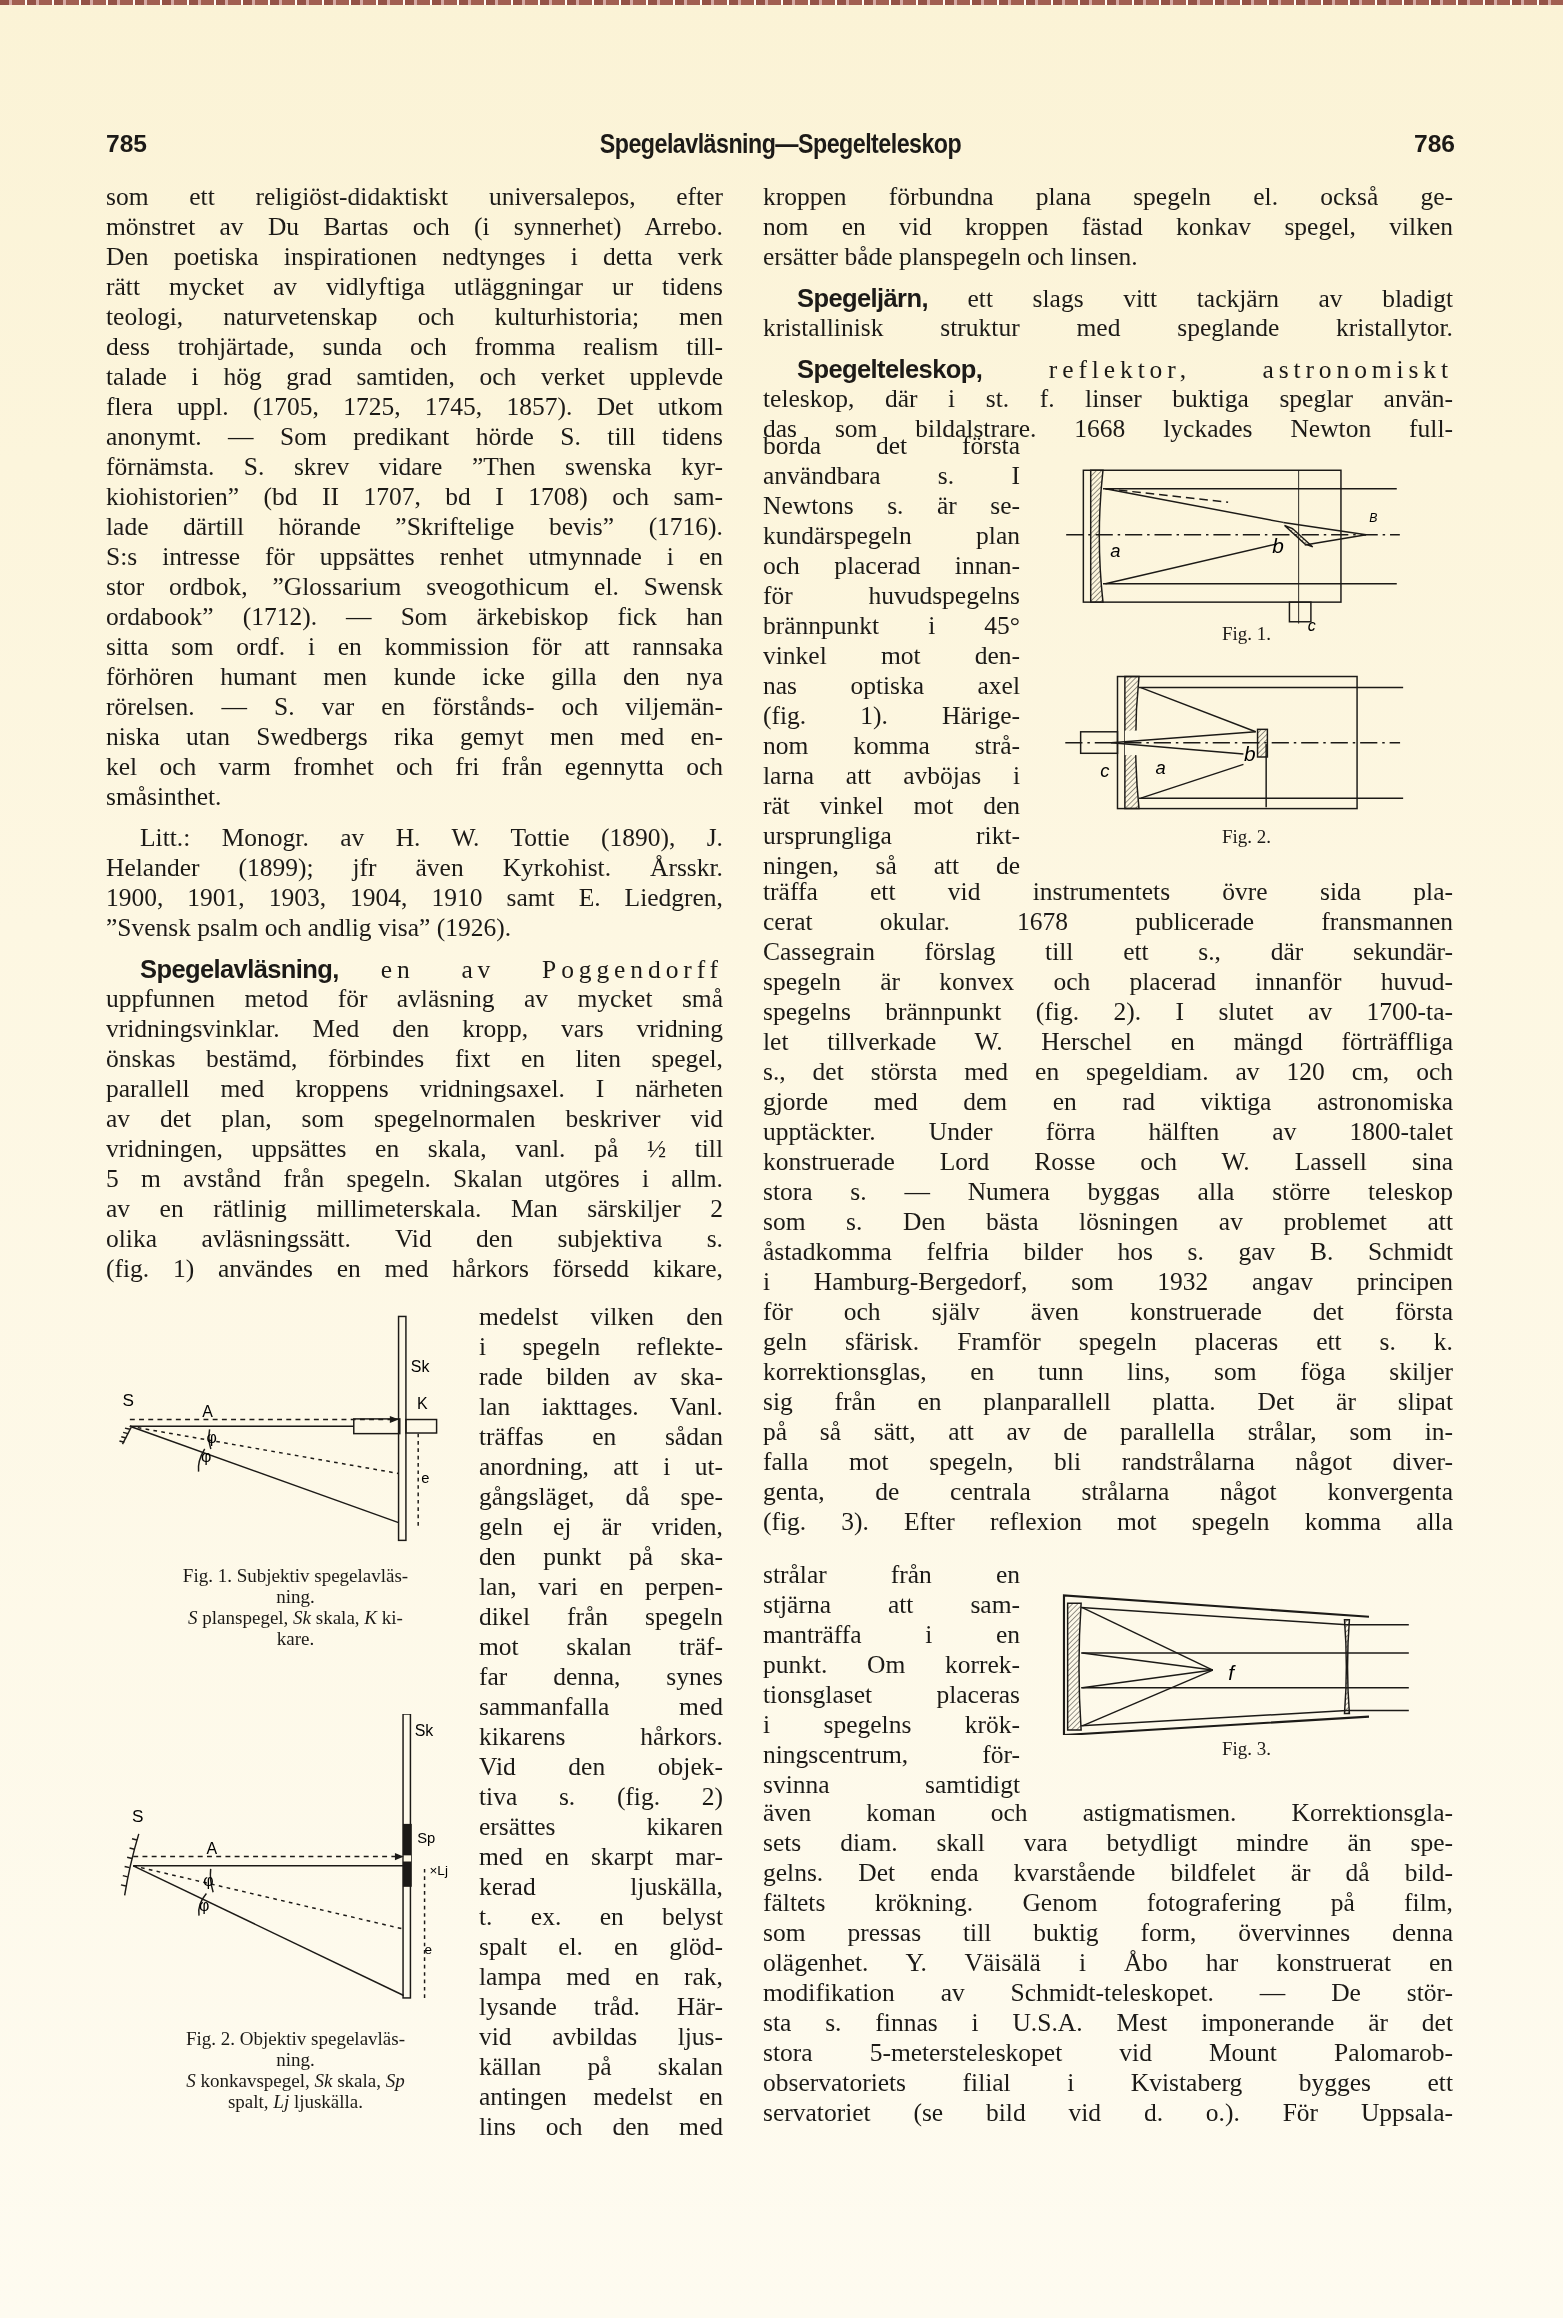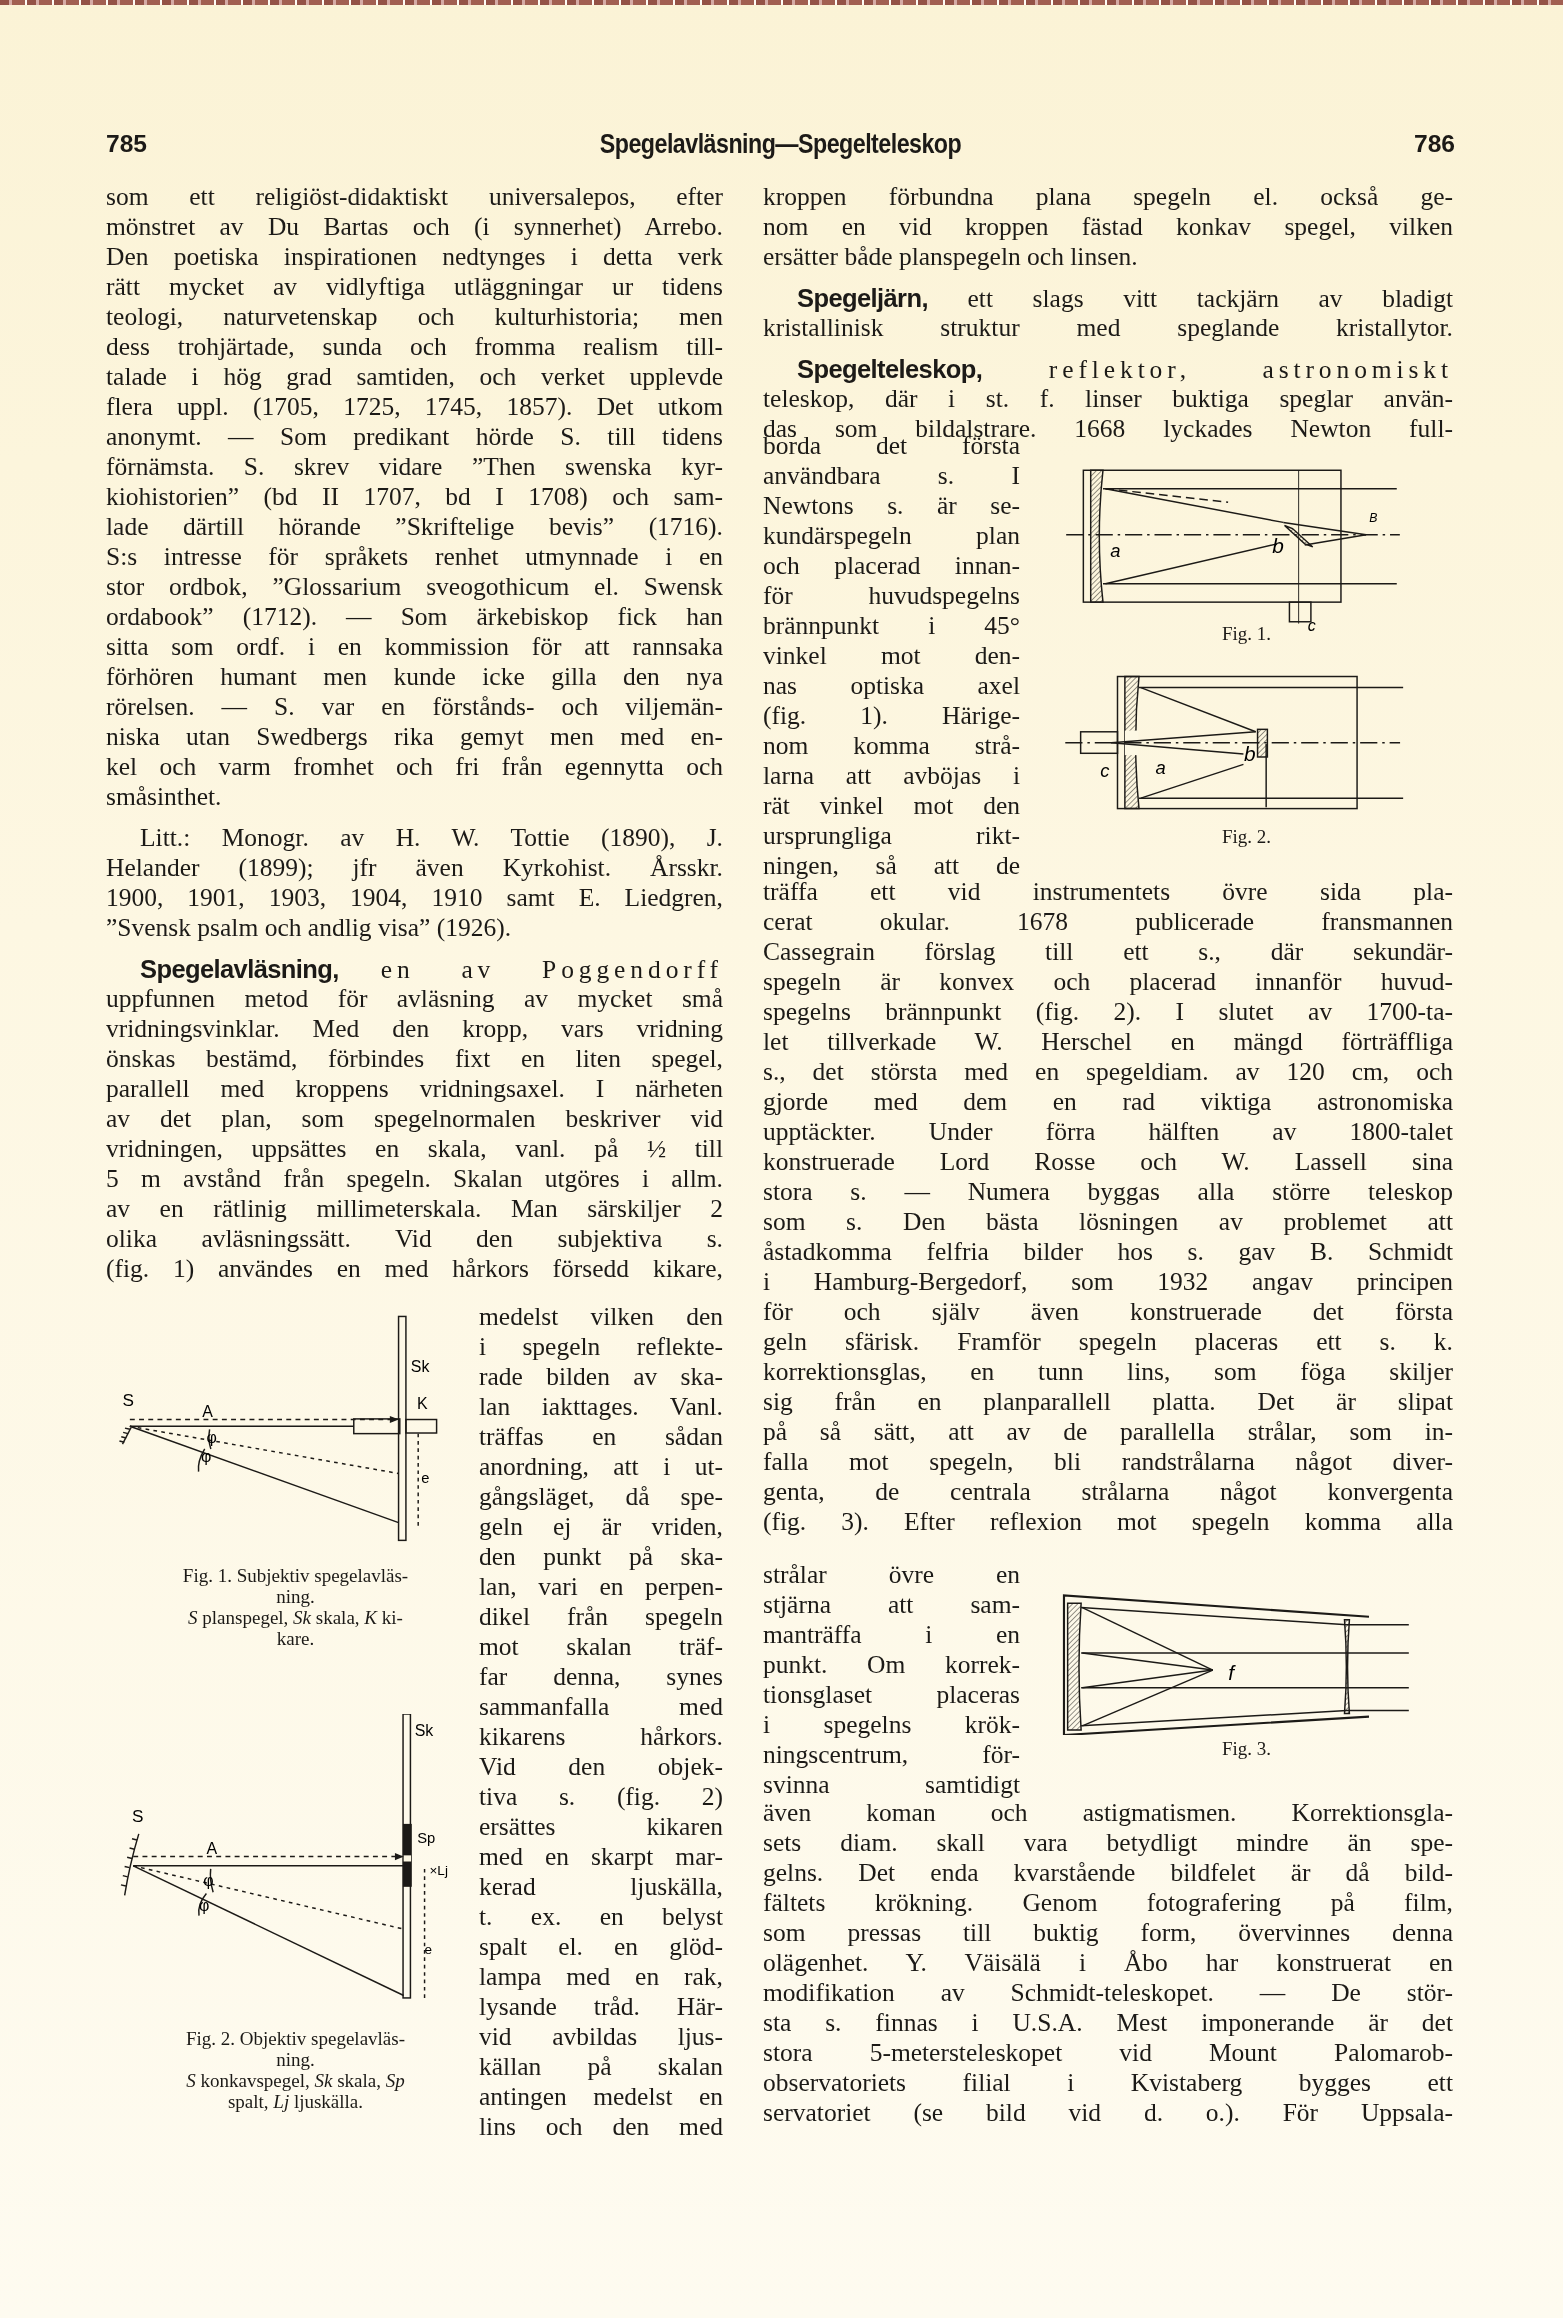--- a/index.html
+++ b/index.html
@@ -49,21 +49,21 @@
       <span class="line">Den poetiska inspirationen nedtynges i detta verk</span>
       <span class="line">rätt mycket av vidlyftiga utläggningar ur tidens</span>
       <span class="line">teologi, naturvetenskap och kulturhistoria; men</span>
       <span class="line">dess trohjärtade, sunda och fromma realism till-</span>
       <span class="line">talade i hög grad samtiden, och verket upplevde</span>
       <span class="line">flera uppl. (1705, 1725, 1745, 1857). Det utkom</span>
       <span class="line">anonymt. — Som predikant hörde S. till tidens</span>
       <span class="line">förnämsta. S. skrev vidare ”Then swenska kyr-</span>
       <span class="line">kiohistorien” (bd II 1707, bd I 1708) och sam-</span>
       <span class="line">lade därtill hörande ”Skriftelige bevis” (1716).</span>
-      <span class="line">S:s intresse för språkets renhet utmynnade i en</span>
+      <span class="line">S:s intresse för uppsättes renhet utmynnade i en</span>
       <span class="line">stor ordbok, ”Glossarium sveogothicum el. Swensk</span>
       <span class="line">ordabook” (1712). — Som ärkebiskop fick han</span>
       <span class="line">sitta som ordf. i en kommission för att rannsaka</span>
       <span class="line">förhören humant men kunde icke gilla den nya</span>
       <span class="line">rörelsen. — S. var en förstånds- och viljemän-</span>
       <span class="line">niska utan Swedbergs rika gemyt men med en-</span>
       <span class="line">kel och varm fromhet och fri från egennytta och</span>
       <span class="line last">småsinthet.</span>
     </div>
   <div class="gap"></div>
@@ -290,21 +290,21 @@
       <line x1="342" y1="132" x2="342" y2="235"></line>
     </g>
     <text x="162" y="180" font-size="30" font-style="italic">a</text>
     <text x="306" y="160" font-size="34" font-style="italic">b</text>
     <text x="72" y="186" font-size="30" font-style="italic">c</text>
   </svg>
 </div>
 <div class="caption" style="position:absolute;left:1056px;top:826px;width:381px;">Fig. 2.</div>
 
 <div class="narrow" id="r-narrow3" style="left:763px;top:1560px;width:257px;">
-    <span class="line">strålar övre en</span>
+    <span class="line">strålar från en</span>
     <span class="line">stjärna att sam-</span>
     <span class="line">manträffa i en</span>
     <span class="line">punkt. Om korrek-</span>
     <span class="line">tionsglaset placeras</span>
     <span class="line">i spegelns krök-</span>
     <span class="line">ningscentrum, för-</span>
     <span class="line">svinna samtidigt</span>
   </div>
 
 <div class="fig-area" style="left:1056px;top:1588px;width:381px;height:147px;">

